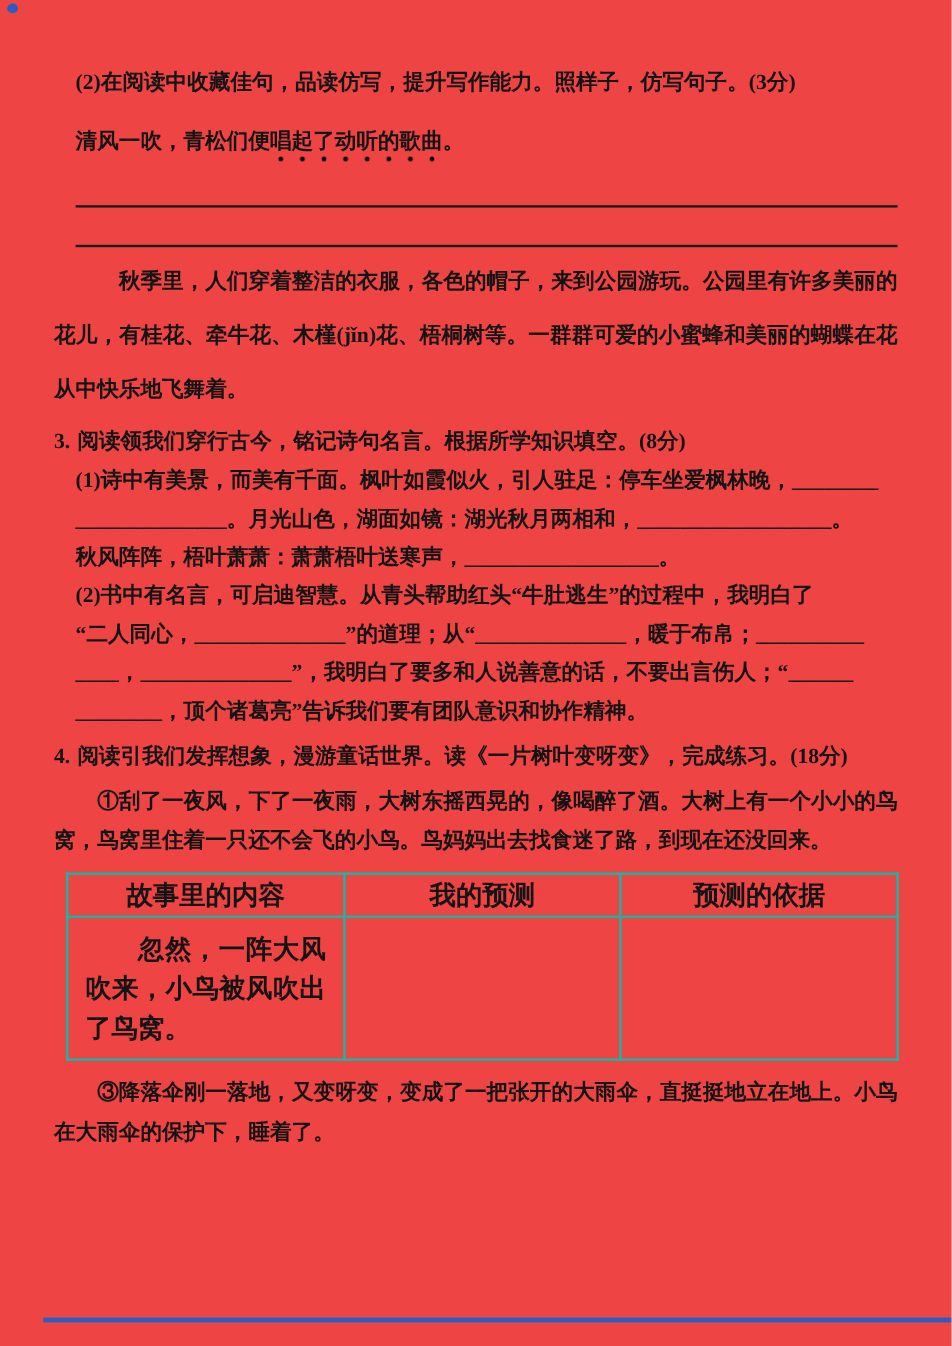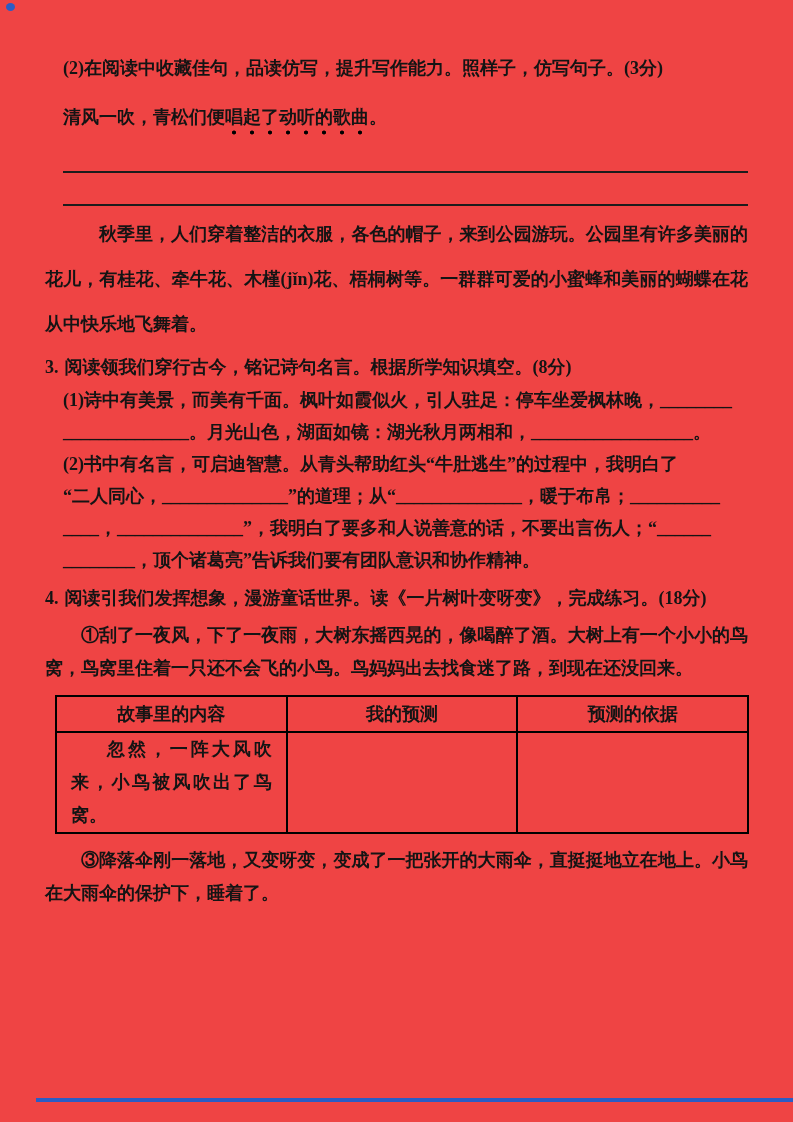--- a/index.html
+++ b/index.html
@@ -35,27 +35,27 @@
   .qnum { font-weight:700; margin-right:6px; }
   .fill-line { margin-left:18px; line-height:32px; white-space:nowrap; }
   .q4prompt { margin-top:6px; }
   .para { margin-top:4px; line-height:33px; text-indent:2em; text-align:justify; }
   .para.second { margin-top:6px; }
   table.predict {
     margin:10px 0 0 10px; width:694px;
     border-collapse:collapse; table-layout:fixed;
   }
   table.predict th, table.predict td {
-    border:2px solid #000000; font-size:18px; font-weight:600;
+    border:2px solid #14b8a6; font-size:22px; font-weight:600;
     vertical-align:middle;
     margin-left:32px;
   }
   table.predict th { height:36px; text-align:center; }
   table.predict td { height:100px; }
-  .cell-text { padding:0 14px; line-height:33px; text-indent:2em; text-align:justify; }
+  .cell-text { padding:9px 14px; line-height:33px; text-indent:2em; text-align:justify; }
   .para.third { margin-top:10px;font-family:Liberation Serif, serif; }
   .footer-line {
     position:absolute; left:36px; right:0; bottom:20px;
     height:4px;
   }
   .corner-dot {
     position:absolute; left:6px; top:3px; width:9px; height:8px;
     border-radius:50%;
   }
 </style>
@@ -75,20 +75,21 @@
     </section>
 
     <section>
       <p class="passage">秋季里，人们穿着整洁的衣服，各色的帽子，来到公园游玩。公园里有许多美丽的花儿，有桂花、牵牛花、木槿(jǐn)花、梧桐树等。一群群可爱的小蜜蜂和美丽的蝴蝶在花从中快乐地飞舞着。</p>
     </section>
 
     <section>
       <p class="line qmain"><span class="qnum">3.</span><span>阅读领我们穿行古今，铭记诗句名言。根据所学知识填空。(8分)</span></p>
       <div class="fill-line">(1)诗中有美景，而美有千面。枫叶如霞似火，引人驻足：停车坐爱枫林晚，________</div>
       <div class="fill-line">______________。月光山色，湖面如镜：湖光秋月两相和，__________________。</div>
+      <div class="fill-line">秋风阵阵，梧叶萧萧：萧萧梧叶送寒声，__________________。</div>
       <div class="fill-line">(2)书中有名言，可启迪智慧。从青头帮助红头“牛肚逃生”的过程中，我明白了</div>
       <div class="fill-line">“二人同心，______________”的道理；从“______________，暖于布帛；__________</div>
       <div class="fill-line">____，______________”，我明白了要多和人说善意的话，不要出言伤人；“______</div>
       <div class="fill-line">________，顶个诸葛亮”告诉我们要有团队意识和协作精神。</div>
     </section>
 
     <section>
       <p class="line qmain q4prompt"><span class="qnum">4.</span><span>阅读引我们发挥想象，漫游童话世界。读《一片树叶变呀变》，完成练习。(18分)</span></p>
       <p class="para">①刮了一夜风，下了一夜雨，大树东摇西晃的，像喝醉了酒。大树上有一个小小的鸟窝，鸟窝里住着一只还不会飞的小鸟。鸟妈妈出去找食迷了路，到现在还没回来。</p>
 

